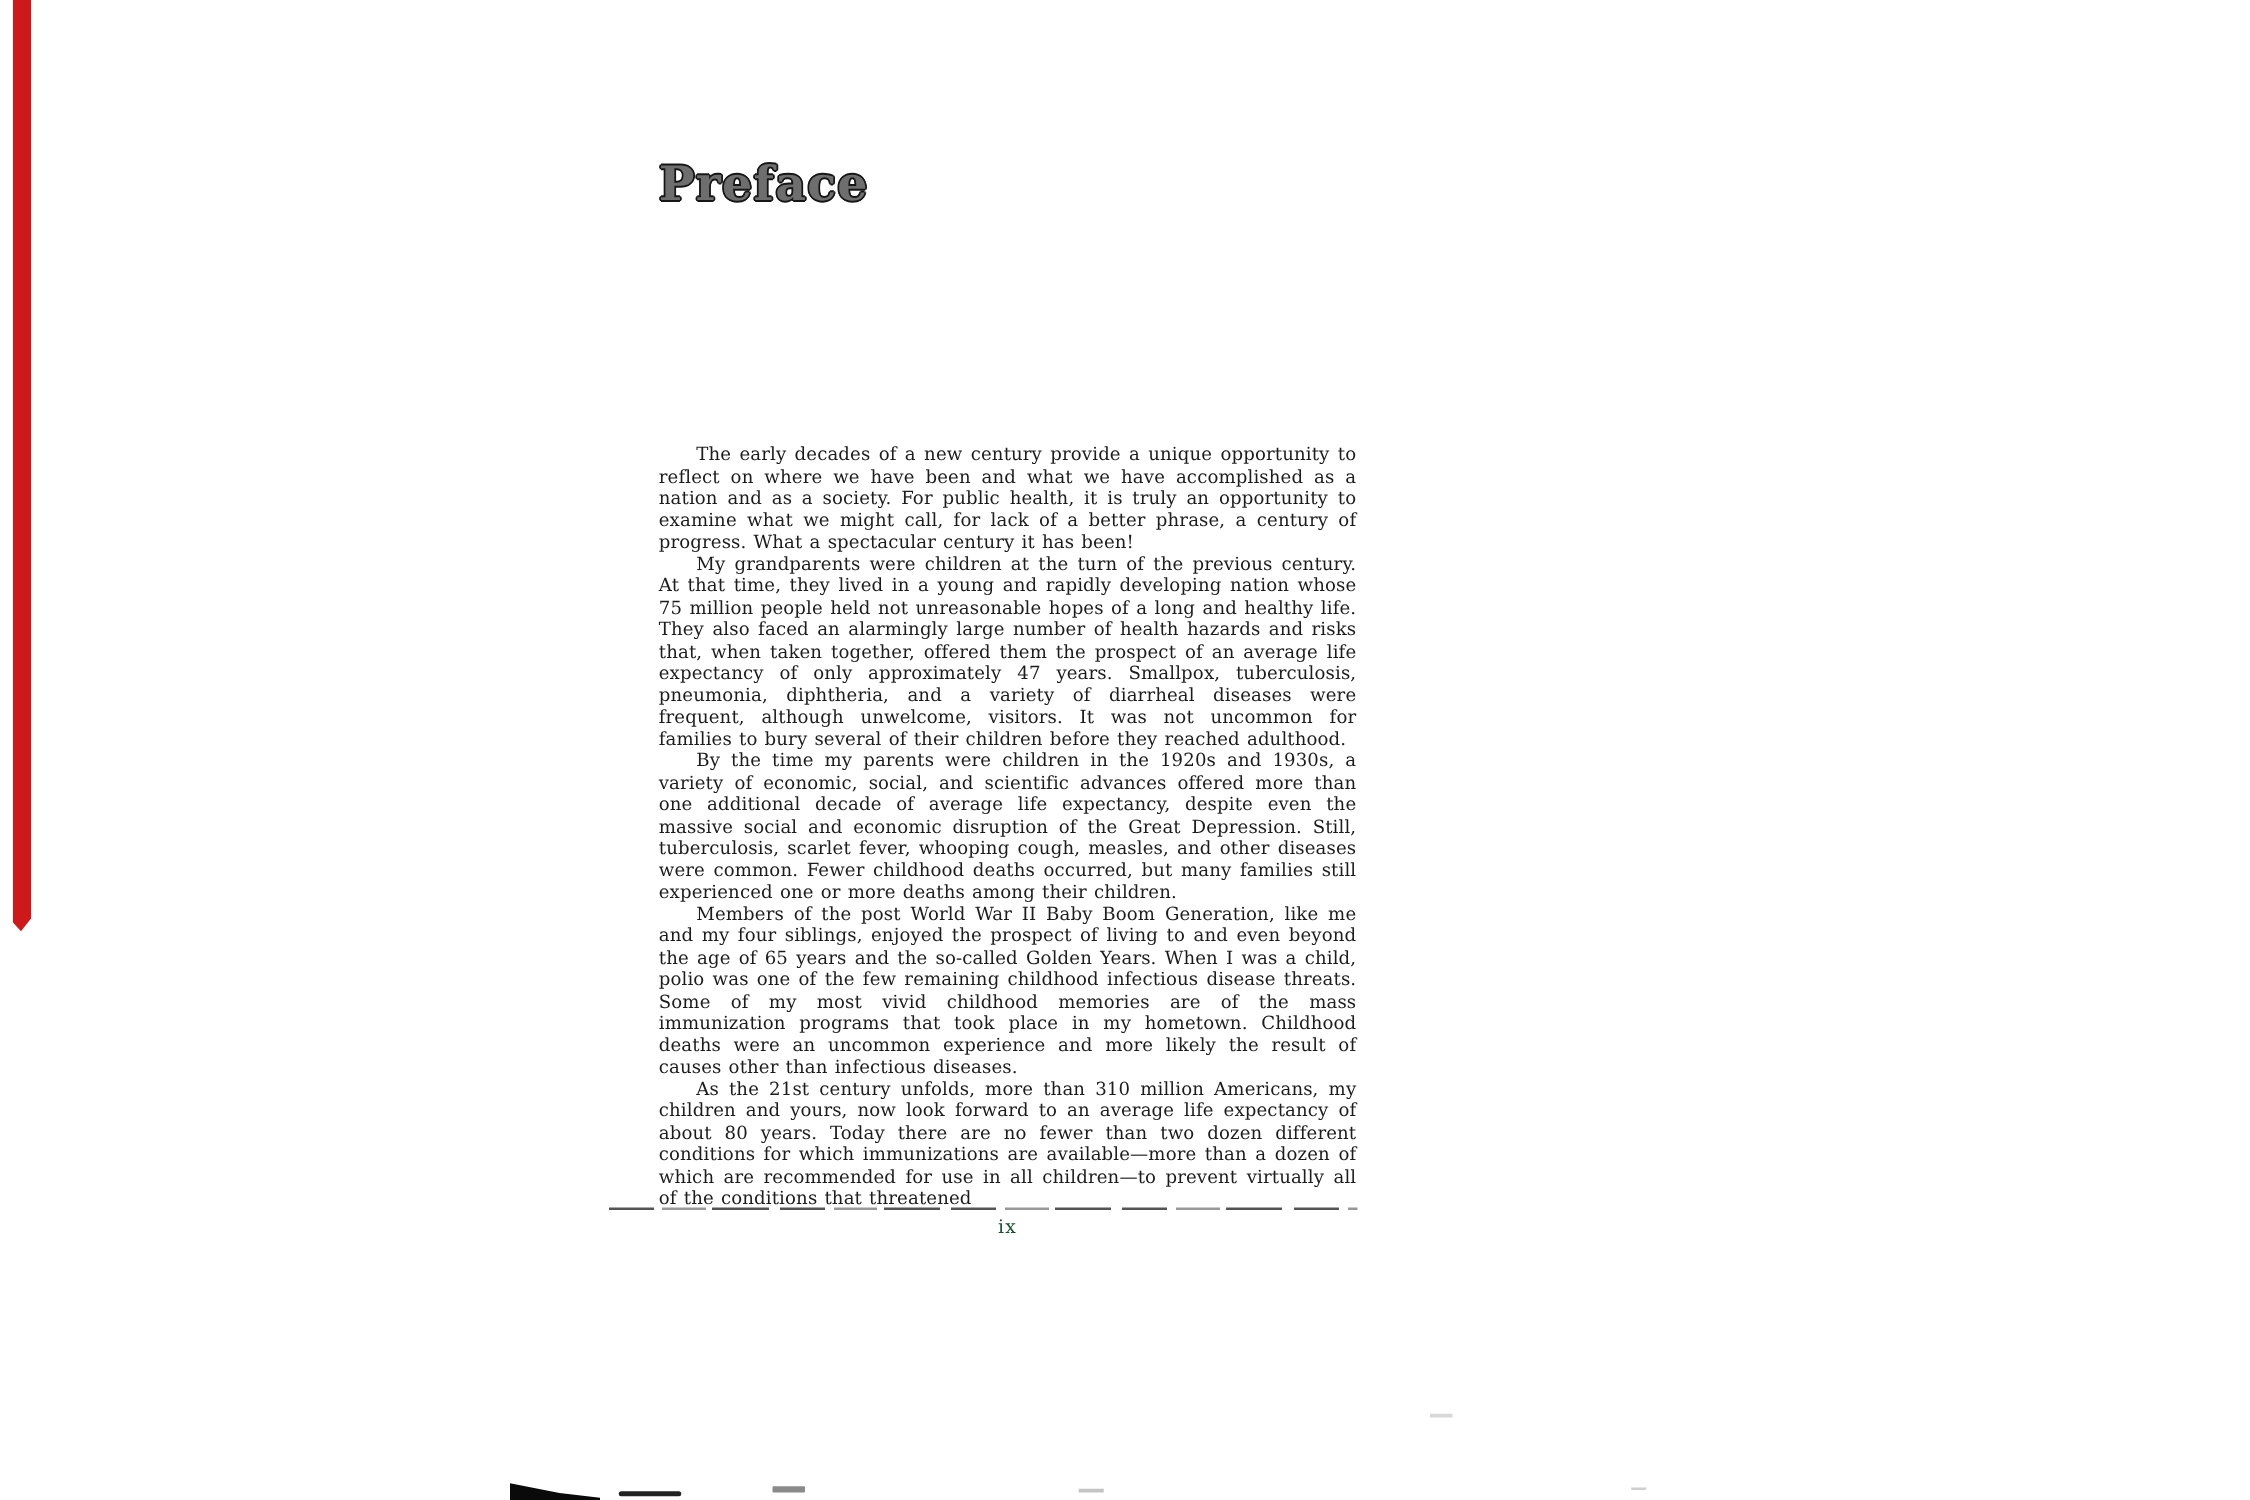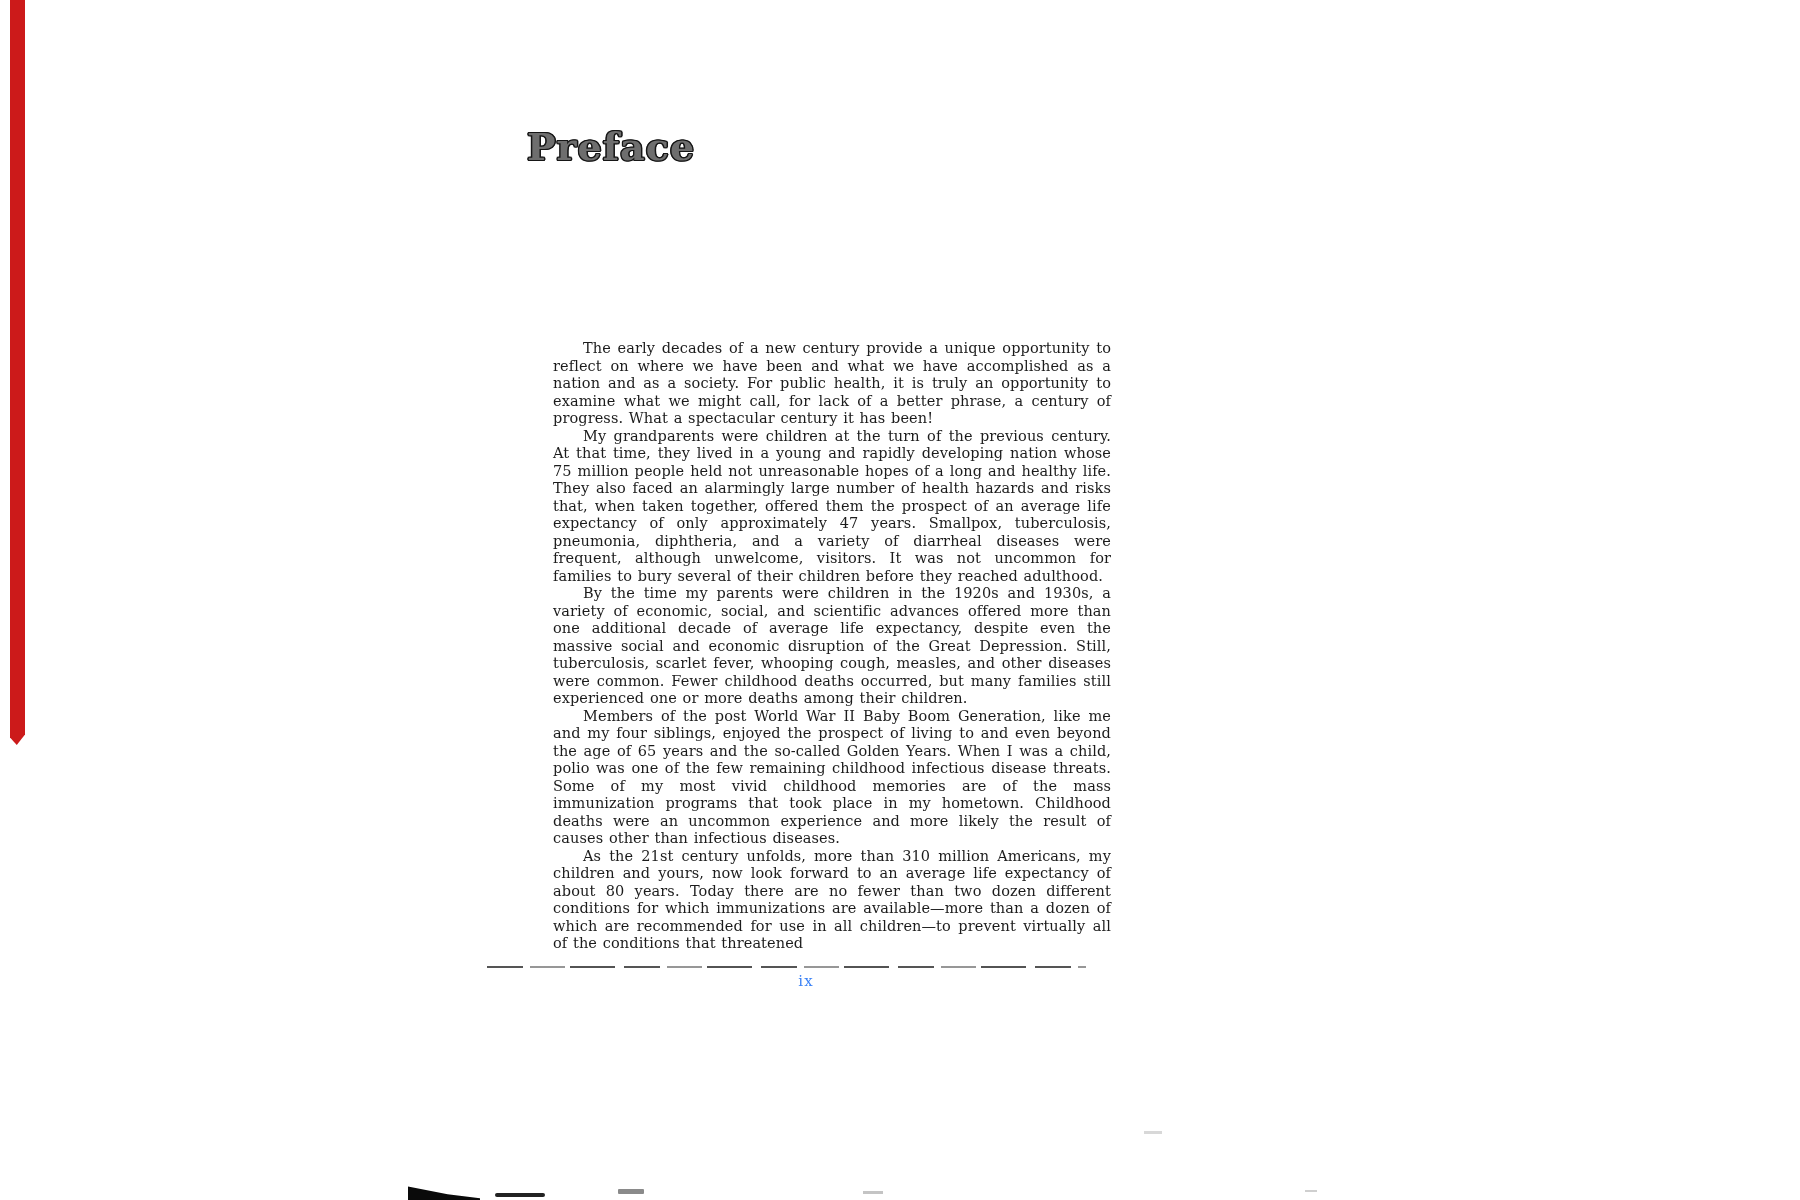--- a/index.html
+++ b/index.html
@@ -40,23 +40,22 @@
     color: #6e6e6e;
     text-shadow:
       -1.4px 0 #161616, 1.4px 0 #161616,
       0 -1.4px #161616, 0 1.4px #161616,
       -1px -1px #161616, 1px -1px #161616,
       -1px 1px #161616, 1px 1px #161616;
   }
   .body-text {
     position: absolute;
     left: 527px;
-    top: 340px;
+    top: 356px;
     width: 558px;
-    margin-left: 26px;
   }
   .body-text p {
     margin: 0;
     font-size: 14.5px;
     line-height: 17.5px;
     text-align: justify;
     text-indent: 30px;
     letter-spacing: 0.1px;
     word-spacing: 1px;
   }
@@ -73,21 +72,21 @@
       rgba(40,40,40,0.8) 83px 128px, rgba(255,255,255,0) 128px 137px);
   }
   .page-number {
     position: absolute;
     left: 527px;
     top: 972px;
     width: 558px;
     text-align: center;
     font-size: 15px;
     letter-spacing: 1px;
-    color: #3b82f6;
+    color: #14532d;
   }
   
   .artifact { position: absolute; background: #0a0a0a; }
   .artifact-wedge {
     left: 408px; top: 1185px; width: 72px; height: 15px;
     clip-path: polygon(0 10%, 55% 62%, 100% 88%, 100% 100%, 0 100%);
   }
   .artifact-dash-1 { left: 495px; top: 1193px; width: 50px; height: 4px; background: #222; border-radius: 2px; }
   .artifact-dash-2 { left: 618px; top: 1189px; width: 26px; height: 5px; background: #8a8a8a; border-radius: 1px; }
   .artifact-dash-3 { left: 863px; top: 1191px; width: 20px; height: 3px; background: #c4c4c4; }

